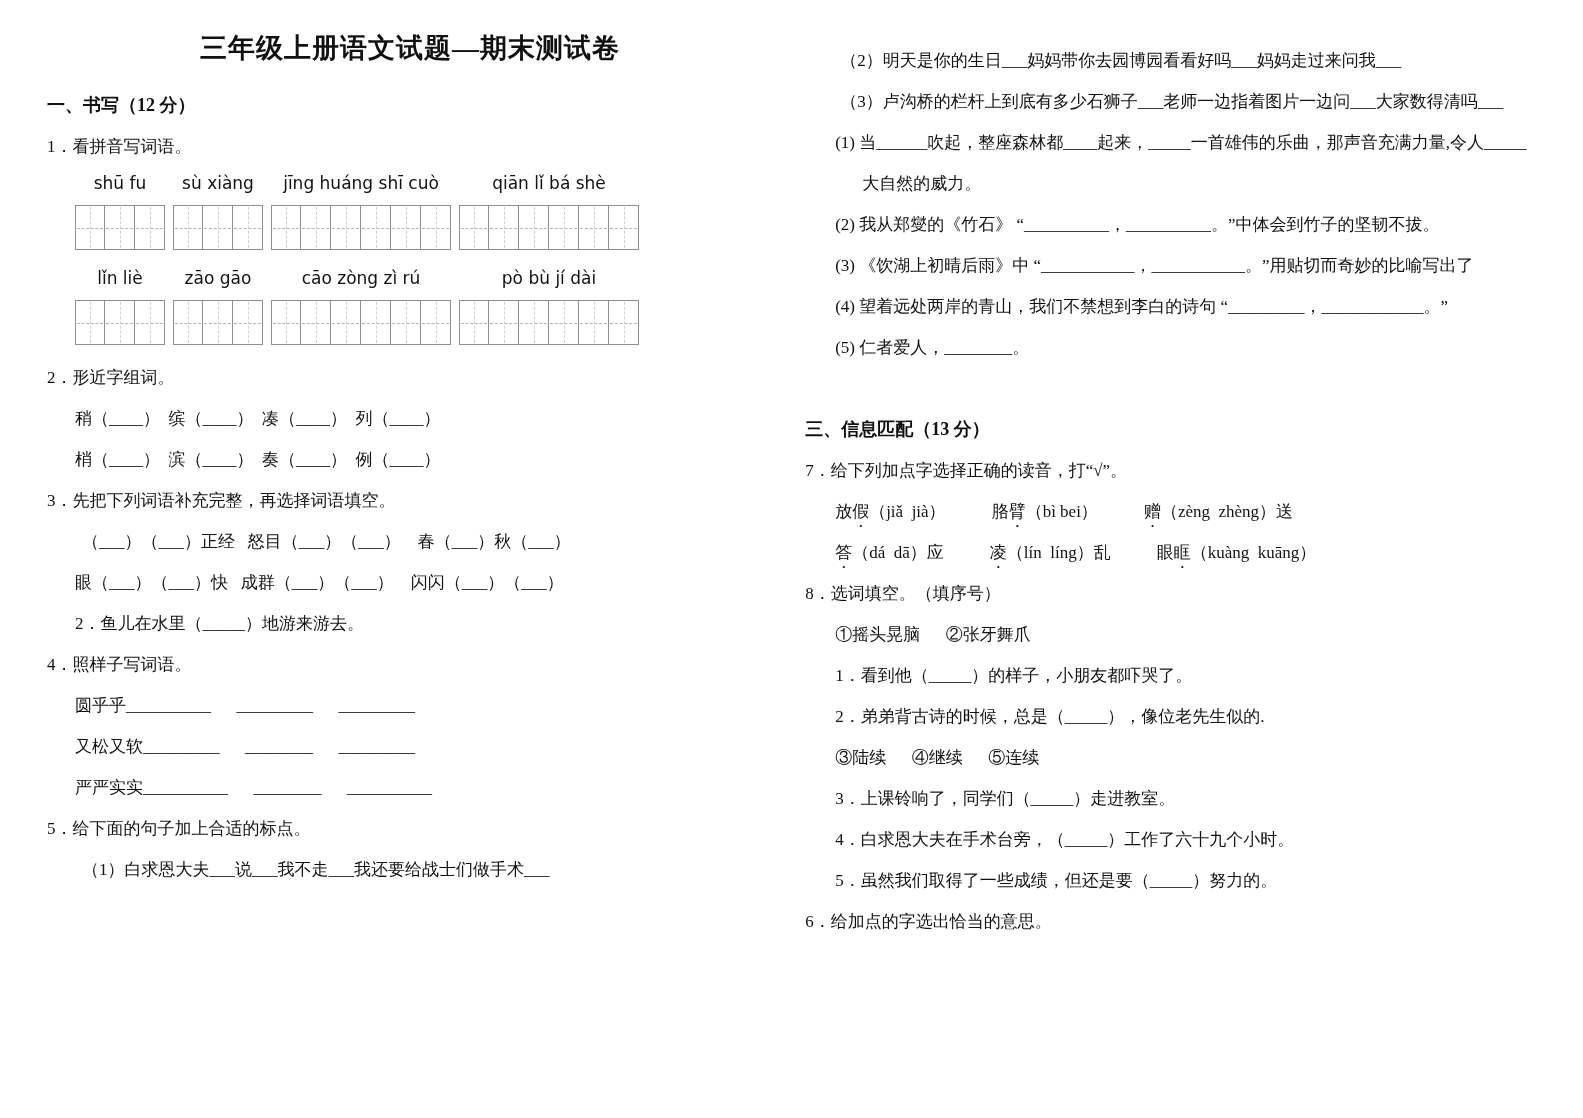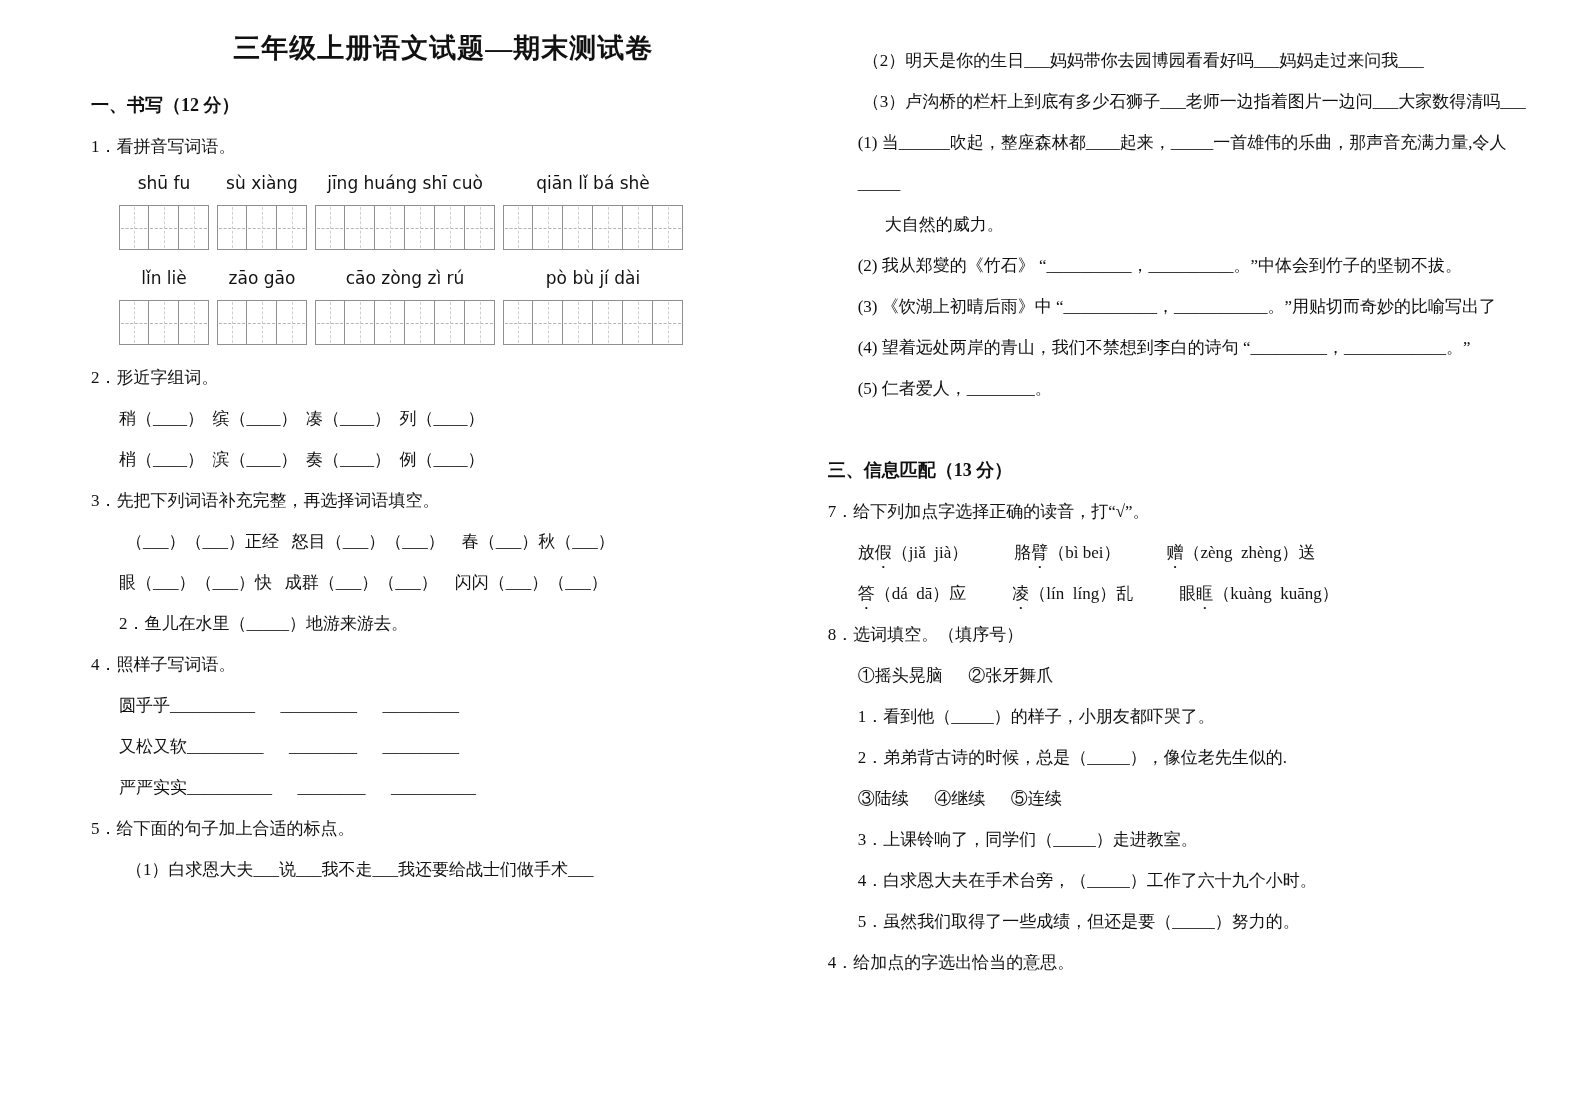--- a/index.html
+++ b/index.html
@@ -4,21 +4,21 @@
 <style>
   * { margin:0; padding:0; box-sizing:border-box; }
   html,body { background:#ffffff; }
   body {
     width:1583px; height:1118px; overflow:hidden;
     color:#111;
     font-family:"Liberation Serif","DejaVu Serif",serif;
     font-size:17px;
   }
   .page { display:flex; padding:16px 36px 0 47px; }
-  .col-left  { width:712px;margin-left:44px; }
+  .col-left  { width:712px; }
   .col-right { width:748px; padding-top:24px; margin-left:52px; }
 
   .title {
     font-size:27px; font-weight:bold; text-align:center;
     margin:14px 40px 18px 60px; letter-spacing:1px;
   }
   .heading { font-weight:bold; font-size:18px; line-height:42px; white-space:pre-wrap; }
   .line { line-height:41px; white-space:pre-wrap; }
   .indent1 { padding-left:28px; }
   .indent2 { padding-left:35px; }
@@ -182,16 +182,16 @@
 
     <div class="line">8．选词填空。（填序号）</div>
     <div class="line indent3">①摇头晃脑      ②张牙舞爪</div>
     <div class="line indent3">1．看到他（_____）的样子，小朋友都吓哭了。</div>
     <div class="line indent3">2．弟弟背古诗的时候，总是（_____），像位老先生似的.</div>
     <div class="line indent3">③陆续      ④继续      ⑤连续</div>
     <div class="line indent3">3．上课铃响了，同学们（_____）走进教室。</div>
     <div class="line indent3">4．白求恩大夫在手术台旁，（_____）工作了六十九个小时。</div>
     <div class="line indent3">5．虽然我们取得了一些成绩，但还是要（_____）努力的。</div>
 
-    <div class="line">4．给加点的字选出恰当的意思。</div>
+    <div class="line">6．给加点的字选出恰当的意思。</div>
 
   </div>
 </div>
 
 </body></html>

